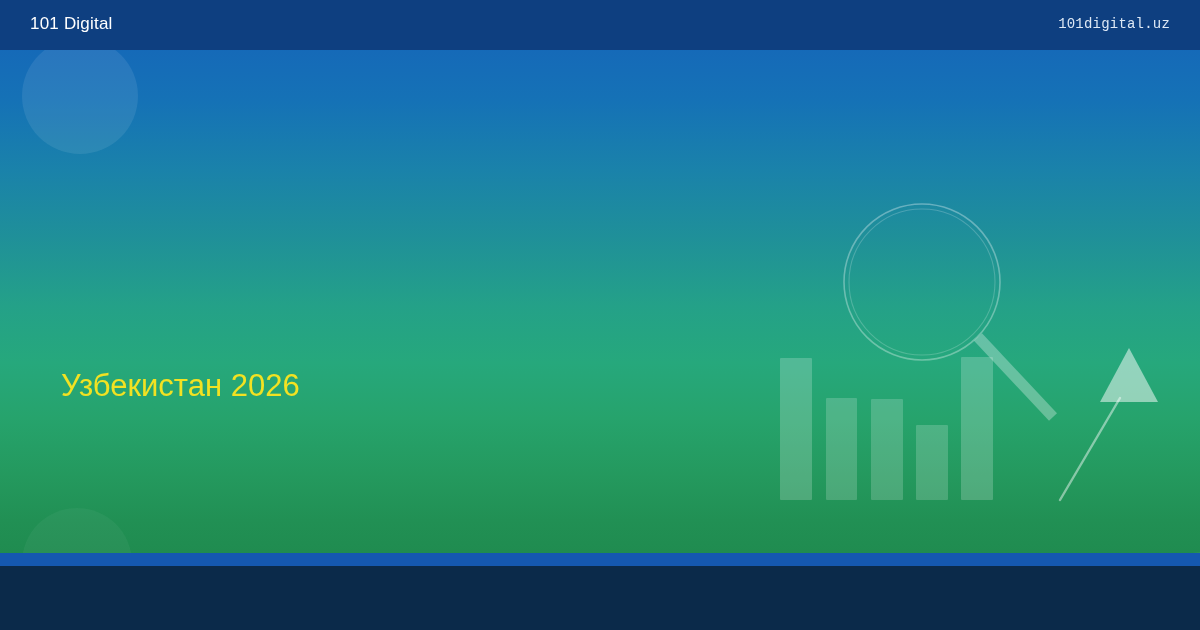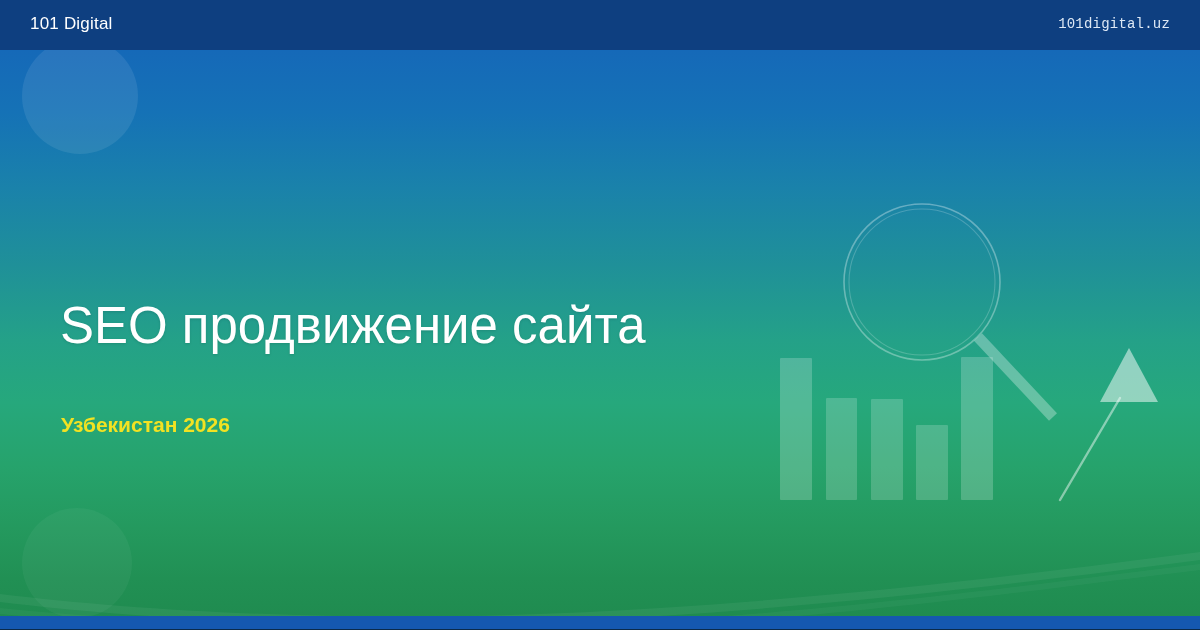--- a/index.html
+++ b/index.html
@@ -3,21 +3,21 @@
 <meta charset="utf-8">
 <style>
   html, body {
     margin: 0;
     padding: 0;
     background: #0b2a4a;
   }
   #canvas {
     position: relative;
     width: 1200px;
-    height: 629px;
+    height: 566px;
     overflow: hidden;
     font-family: "Liberation Sans", sans-serif;
     background: linear-gradient(180deg,
         #1462b4 0%,
         #1569b8 8%,
         #1572b6 18%,
         #1a82aa 30%,
         #1f9099 42%,
         #24a188 54%,
         #26a87c 64%,
@@ -100,27 +100,26 @@
     color: #ffffff;
     letter-spacing: 0px;
     line-height: 1.0;
     white-space: nowrap;
     z-index: 5;
     text-shadow: 0 1px 3px rgba(0,0,0,0.12);
   }
   .subtitle {
     position: absolute;
     left: 61px; top: 370px;
-    font-size: 21px;
-    font-weight: 700;
+    font-size: 31px;
+    font-weight: 400;
     color: #f2e222;
     line-height: 1.0;
     white-space: nowrap;
     z-index: 5;
-    margin-top: 44px;
   }
   .tagline {
     position: absolute;
     left: 61px; top: 564px;
     font-size: 15px;
     color: #d9ece0;
     letter-spacing: 0.1px;
     white-space: nowrap;
     z-index: 5;
   }
@@ -165,18 +164,17 @@
     <g>
       <line x1="300" y1="320" x2="360" y2="218" stroke="rgba(255,255,255,0.46)" stroke-width="2.4" stroke-linecap="round"></line>
       <polygon points="369,168 398,222 340,222" fill="rgba(255,255,255,0.50)"></polygon>
     </g>
   </svg>
 
   <div class="header-bar"></div>
   <div class="brand">101 Digital</div>
   <div class="site-url">101digital.uz</div>
 
-  <div class="title">SEO продвижение сайта</div>
   <div class="subtitle">Узбекистан 2026</div>
 
   <div class="bottom-bar"></div>
 
 </div>
 
 </body></html>

